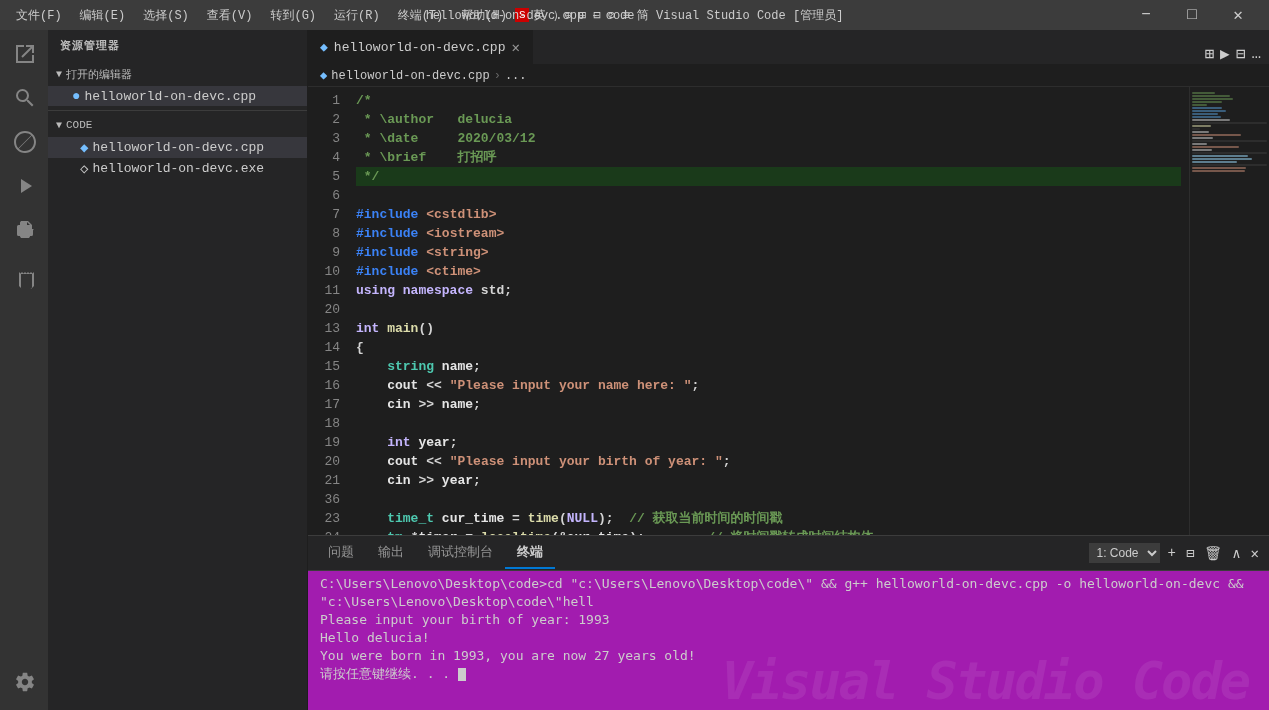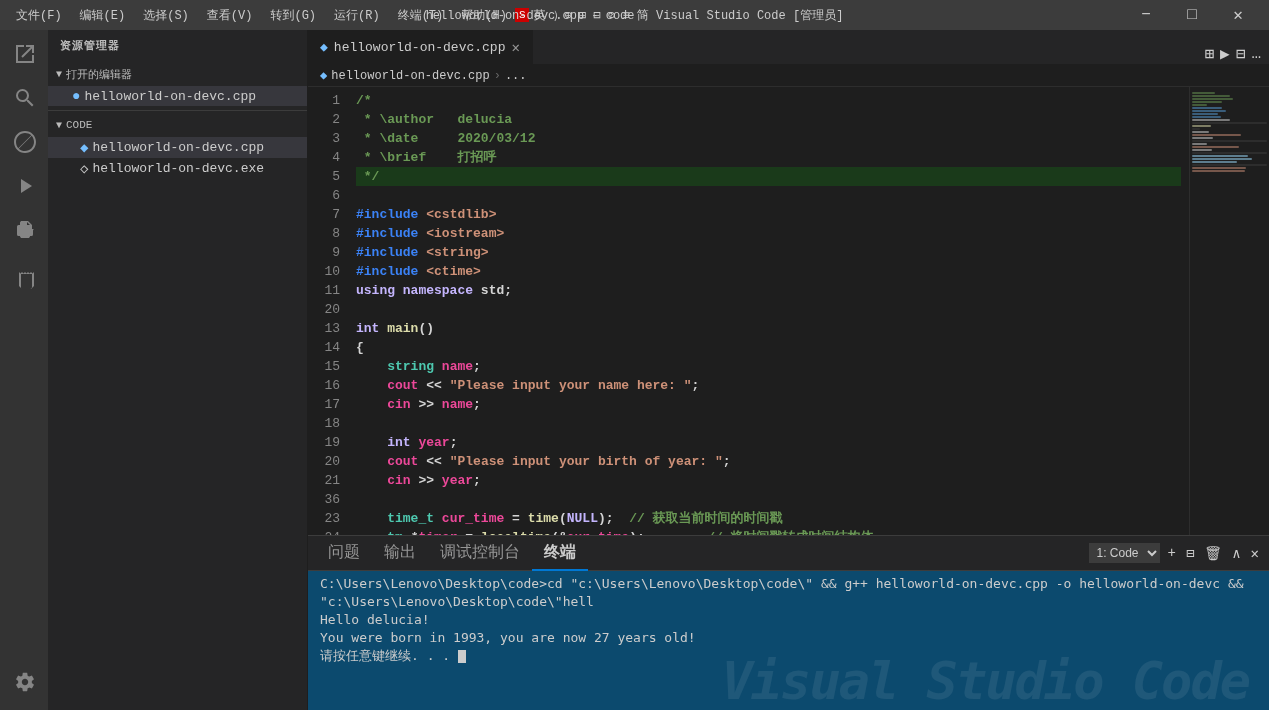--- a/index.html
+++ b/index.html
@@ -265,21 +265,21 @@
       font-weight: bold;
     }
     
     .c-comment { color: #6a9955; }
     .c-keyword { color: #c4b5fd; }
     .c-string { color: #ce9178; }
     .c-include { color: #3b82f6; }
     .c-func { color: #dcdcaa; }
     .c-type { color: #4ec9b0; }
     .c-plain { color: #d4d4d4; }
-    .c-var { color: #ec4899; }
+    .c-var { color: #e5e5e5; }
     .c-op { color: #d4d4d4; }
 
     
     #minimap {
       width: 80px;
       background: #1e1e1e;
       border-left: 1px solid #2d2d2d;
       overflow: hidden;
     }
 
@@ -295,21 +295,21 @@
       height: 35px;
       background: #252526;
       display: flex;
       align-items: center;
       padding: 0 8px;
       gap: 0;
       border-bottom: 1px solid #3c3c3c;
     }
     .panel-tab {
       padding: 6px 12px;
-      font-size: 16px;
+      font-size: 13px;
       color: #969696;
       cursor: pointer;
       border-bottom: 2px solid transparent;
     }
     .panel-tab.active {
       color: #cccccc;
       border-bottom: 2px solid #0078d4;
       font-weight: bold;
     }
     #panel-actions {
@@ -331,21 +331,21 @@
       font-size: 12px;
       padding: 2px 4px;
       cursor: pointer;
     }
     #terminal-content {
       flex: 1;
       padding: 4px 12px;
       font-size: 13px;
       line-height: 18px;
       overflow-y: auto;
-      background: #0c4a6e;
+      background: #a21caf;
       color: #cccccc;
       font-family: 'Consolas', monospace;
     }
     .terminal-prompt { color: #cccccc; }
     .terminal-output { color: #cccccc; }
     .vsc-watermark {
       position: absolute;
       right: 20px;
       bottom: 20px;
       font-size: 52px;
@@ -628,20 +628,21 @@
             <span>+</span>
             <span>⊟</span>
             <span>🗑</span>
             <span>∧</span>
             <span>✕</span>
           </div>
         </div>
 
         <div id="terminal-content" style="position:relative;">
           <div class="terminal-prompt">C:\Users\Lenovo\Desktop\code&gt;cd "c:\Users\Lenovo\Desktop\code\" &amp;&amp; g++ helloworld-on-devc.cpp -o helloworld-on-devc &amp;&amp; "c:\Users\Lenovo\Desktop\code\"hell</div>
+          <div class="terminal-output">Please input your birth of year: 1993</div>
           <div class="terminal-output">Hello delucia!</div>
           <div class="terminal-output">You were born in 1993, you are now 27 years old!</div>
           <div class="terminal-output">请按任意键继续. . . <span class="terminal-cursor"></span></div>
 
           <div class="vsc-watermark">Visual Studio Code</div>
         </div>
       </div>
     </div>
 
   </div>

